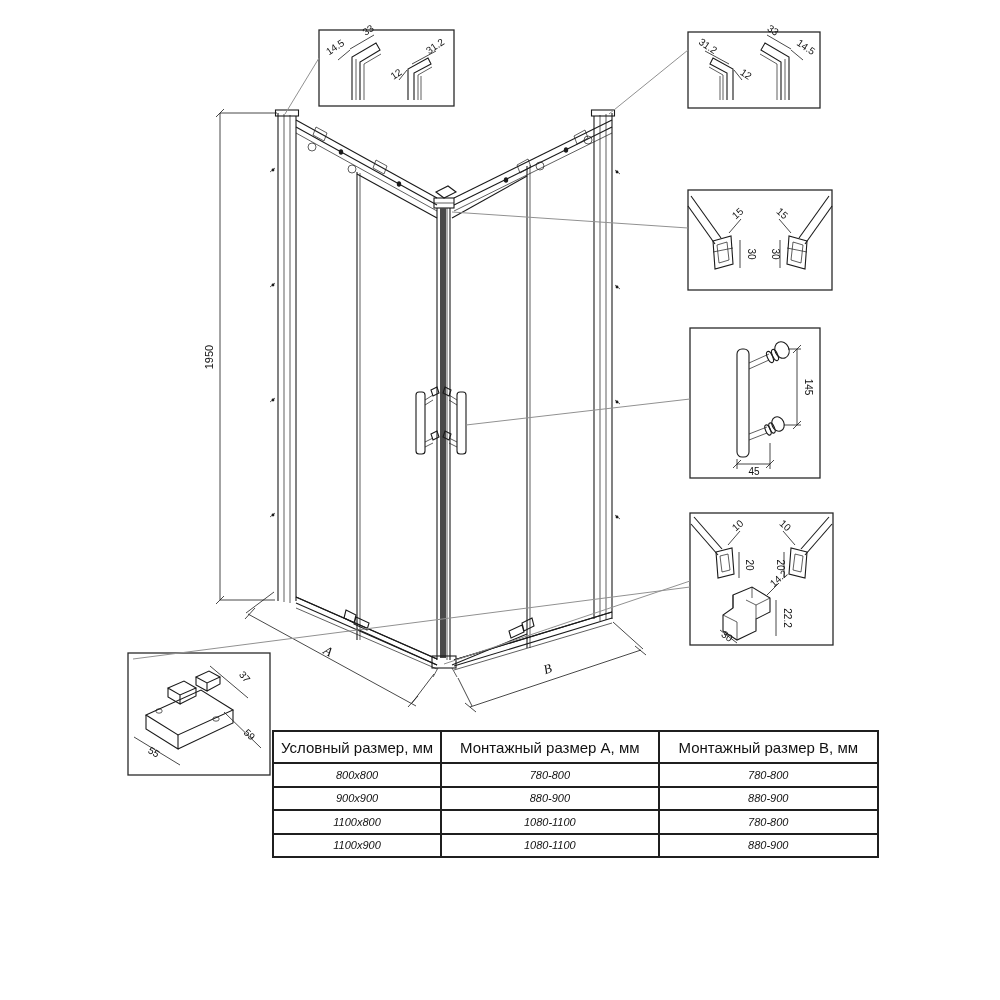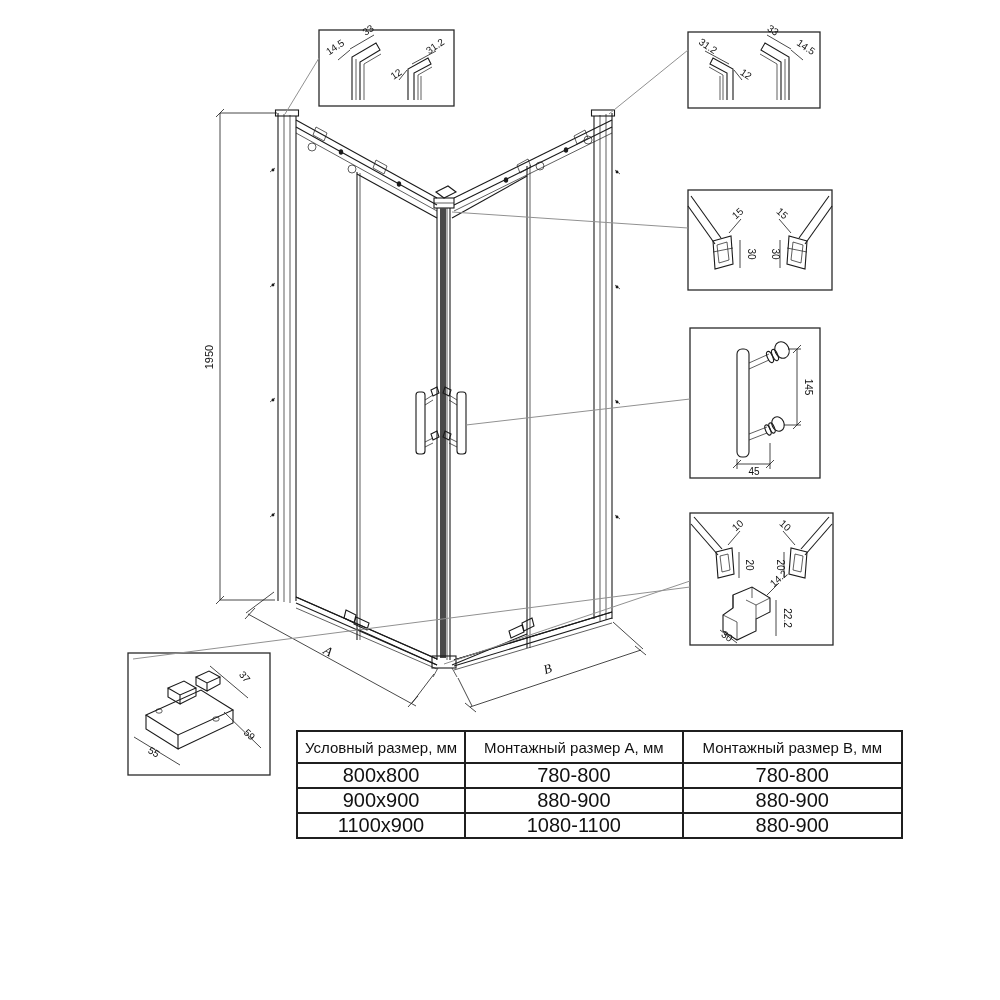--- a/index.html
+++ b/index.html
@@ -8,26 +8,26 @@
   svg{position:absolute;left:0;top:0;}
   svg .ln{stroke:#1b1b1b;stroke-width:1.1;fill:none;}
   svg .lnthin{stroke:#1b1b1b;stroke-width:0.7;fill:none;}
   svg .dim{stroke:#1b1b1b;stroke-width:0.8;fill:none;}
   svg .leader{stroke:#919191;stroke-width:1;fill:none;}
   svg .box{fill:#ffffff;stroke:#2a2a2a;stroke-width:1.3;}
   svg .dimtext{font-family:"Liberation Sans",sans-serif;font-size:10px;fill:#111;}
   svg .dimbig{font-family:"Liberation Serif",serif;font-style:italic;font-size:13px;fill:#111;}
   svg .dimv{font-family:"Liberation Sans",sans-serif;font-size:11px;fill:#111;}
   svg .screw{fill:#1b1b1b;}
-  .size-table{position:absolute;left:296px;top:730px;width:607px;border-collapse:collapse;
+  .size-table{position:absolute;left:272px;top:730px;width:607px;border-collapse:collapse;
               background:#fff;table-layout:fixed;}
   .size-table th,.size-table td{border:2px solid #1f1f1f;text-align:center;vertical-align:middle;
               font-weight:400;color:#111;padding:0;}
   .size-table th{height:30px;font-size:15px;}
-  .size-table td{height:21.5px;font-size:20px;}
+  .size-table td{height:21.5px;font-size:11px;font-style:italic;}
   .c1{width:167px}.c2{width:216px}.c3{width:218px}
 </style>
 </head>
 <body>
 
 <div id="canvas">
 
 <svg width="1000" height="1000" viewBox="0 0 1000 1000">
 
   <g>
@@ -308,20 +308,25 @@
       <td>800x800</td>
       <td>780-800</td>
       <td>780-800</td>
     </tr>
     <tr>
       <td>900x900</td>
       <td>880-900</td>
       <td>880-900</td>
     </tr>
     <tr>
+      <td>1100x800</td>
+      <td>1080-1100</td>
+      <td>780-800</td>
+    </tr>
+    <tr>
       <td>1100x900</td>
       <td>1080-1100</td>
       <td>880-900</td>
     </tr>
   </tbody>
 </table>
 
 </div>
 
 </body></html>

